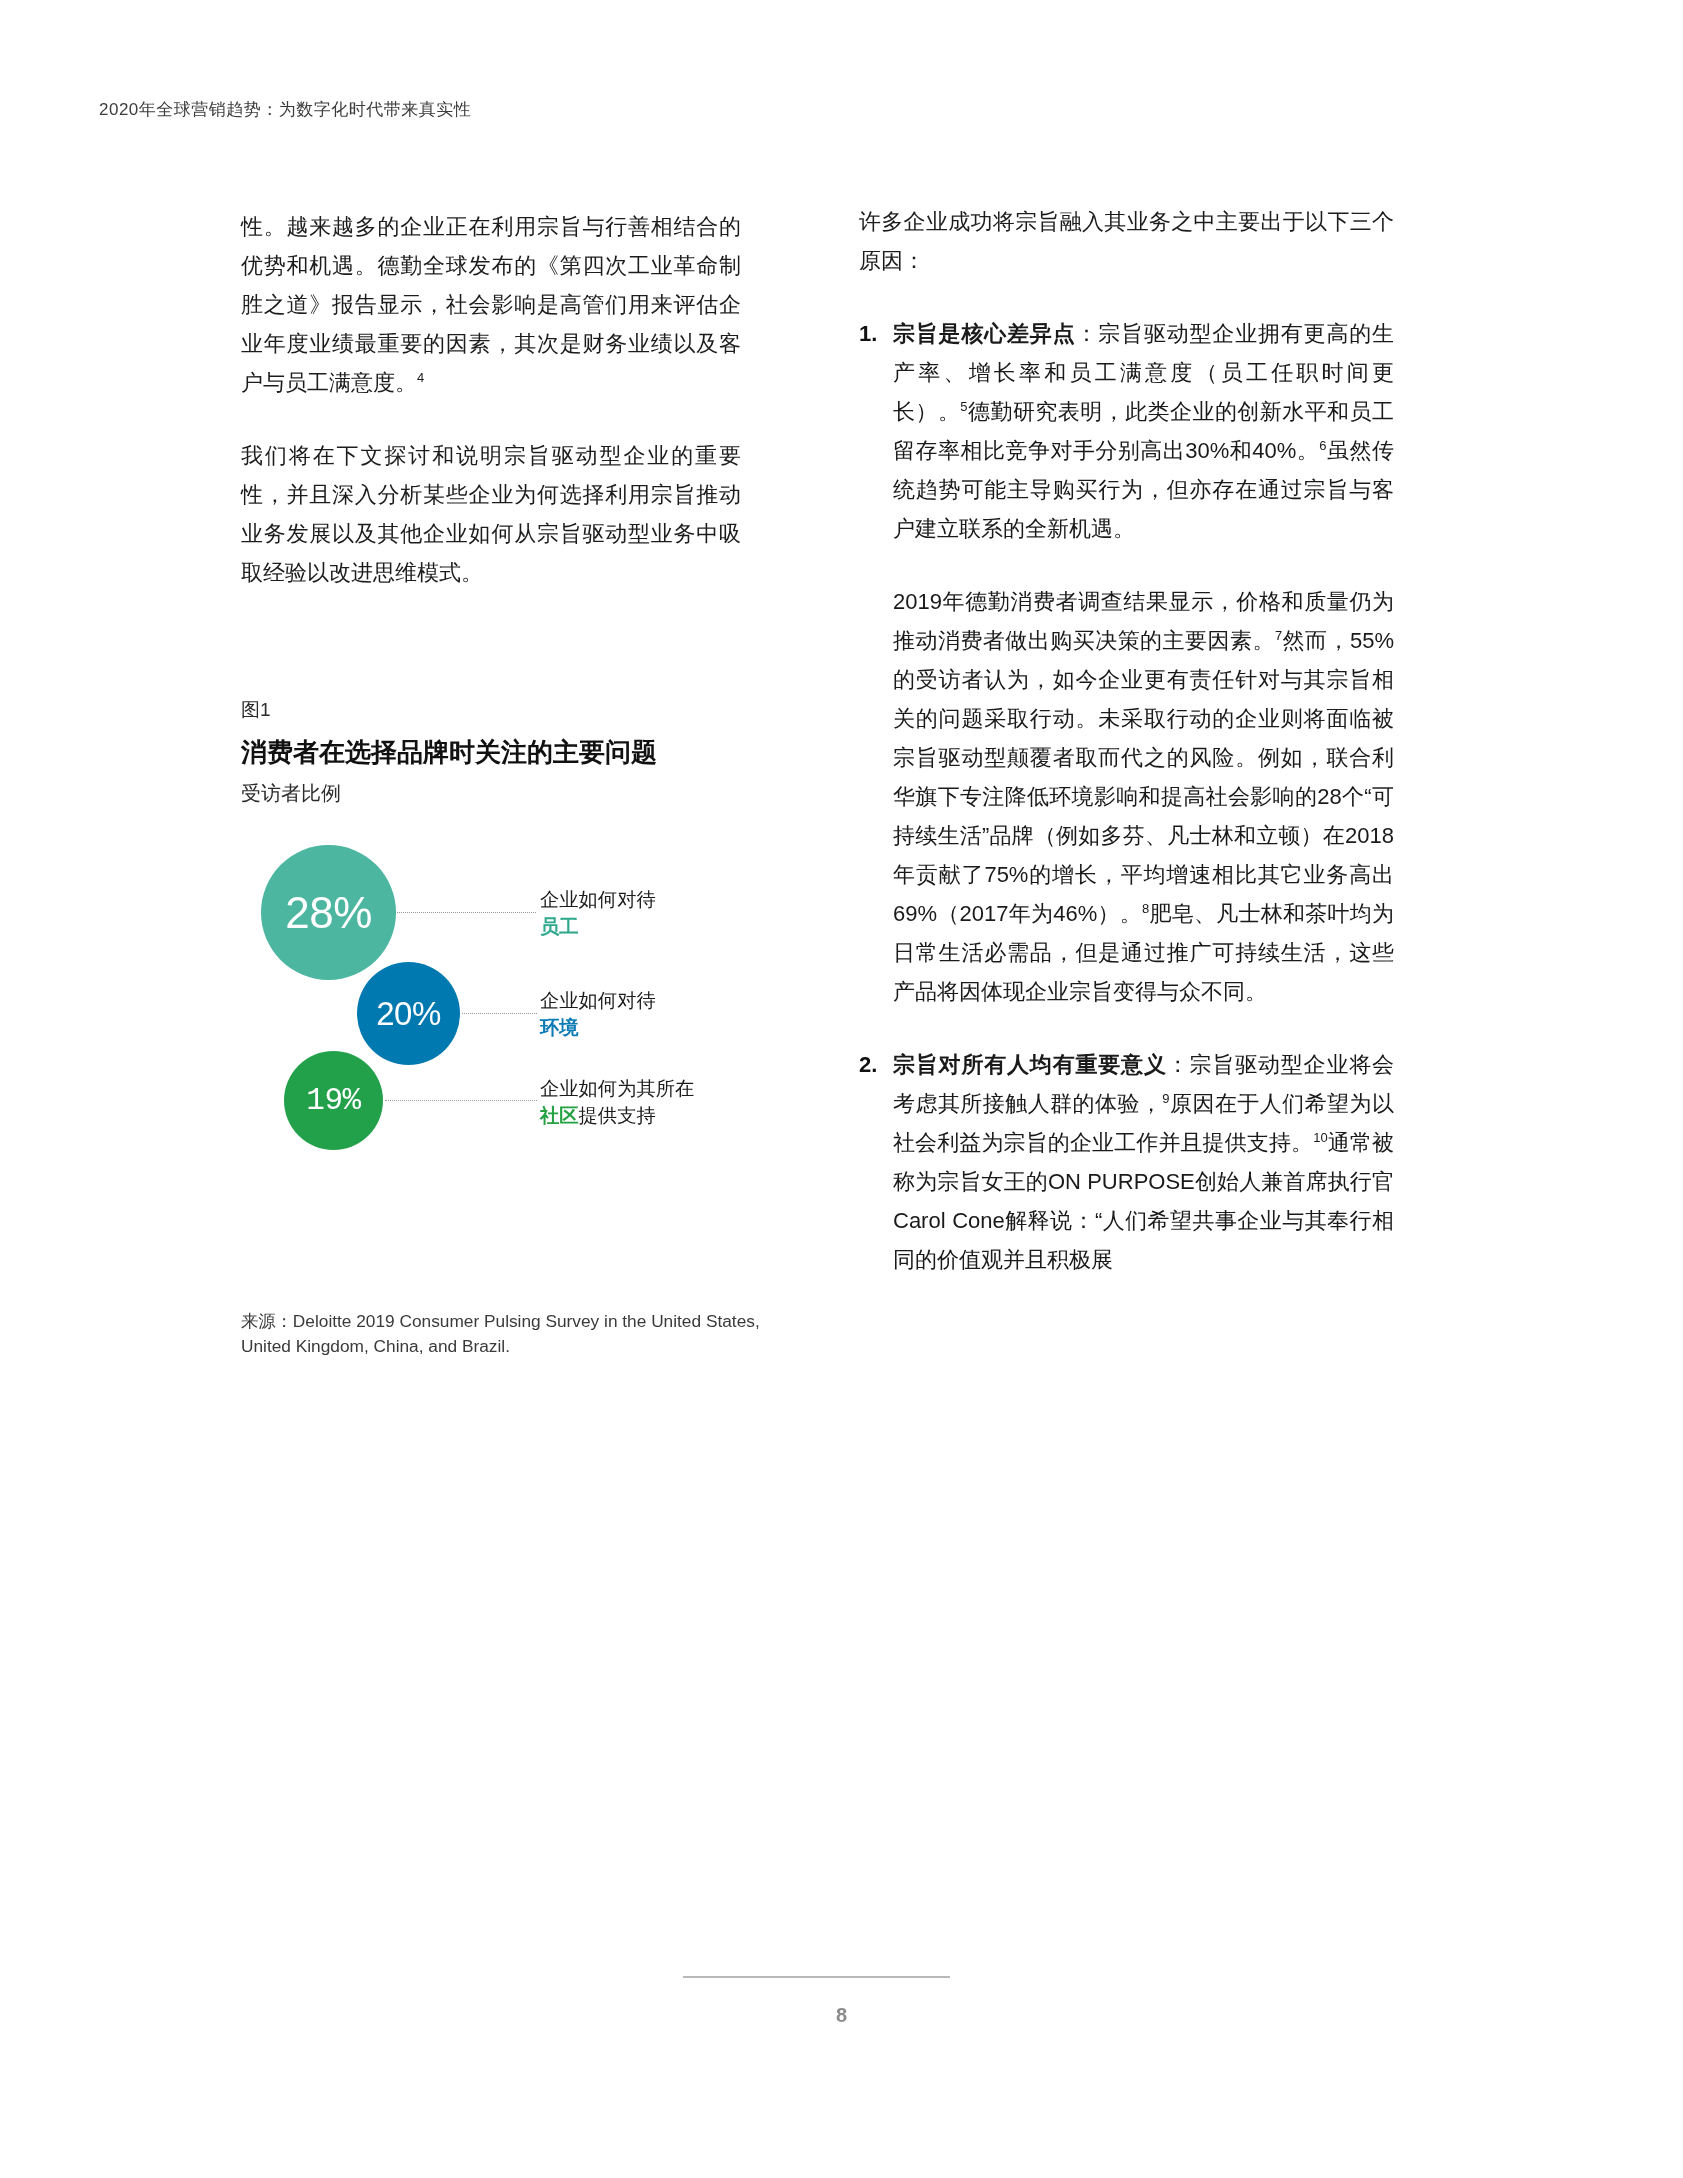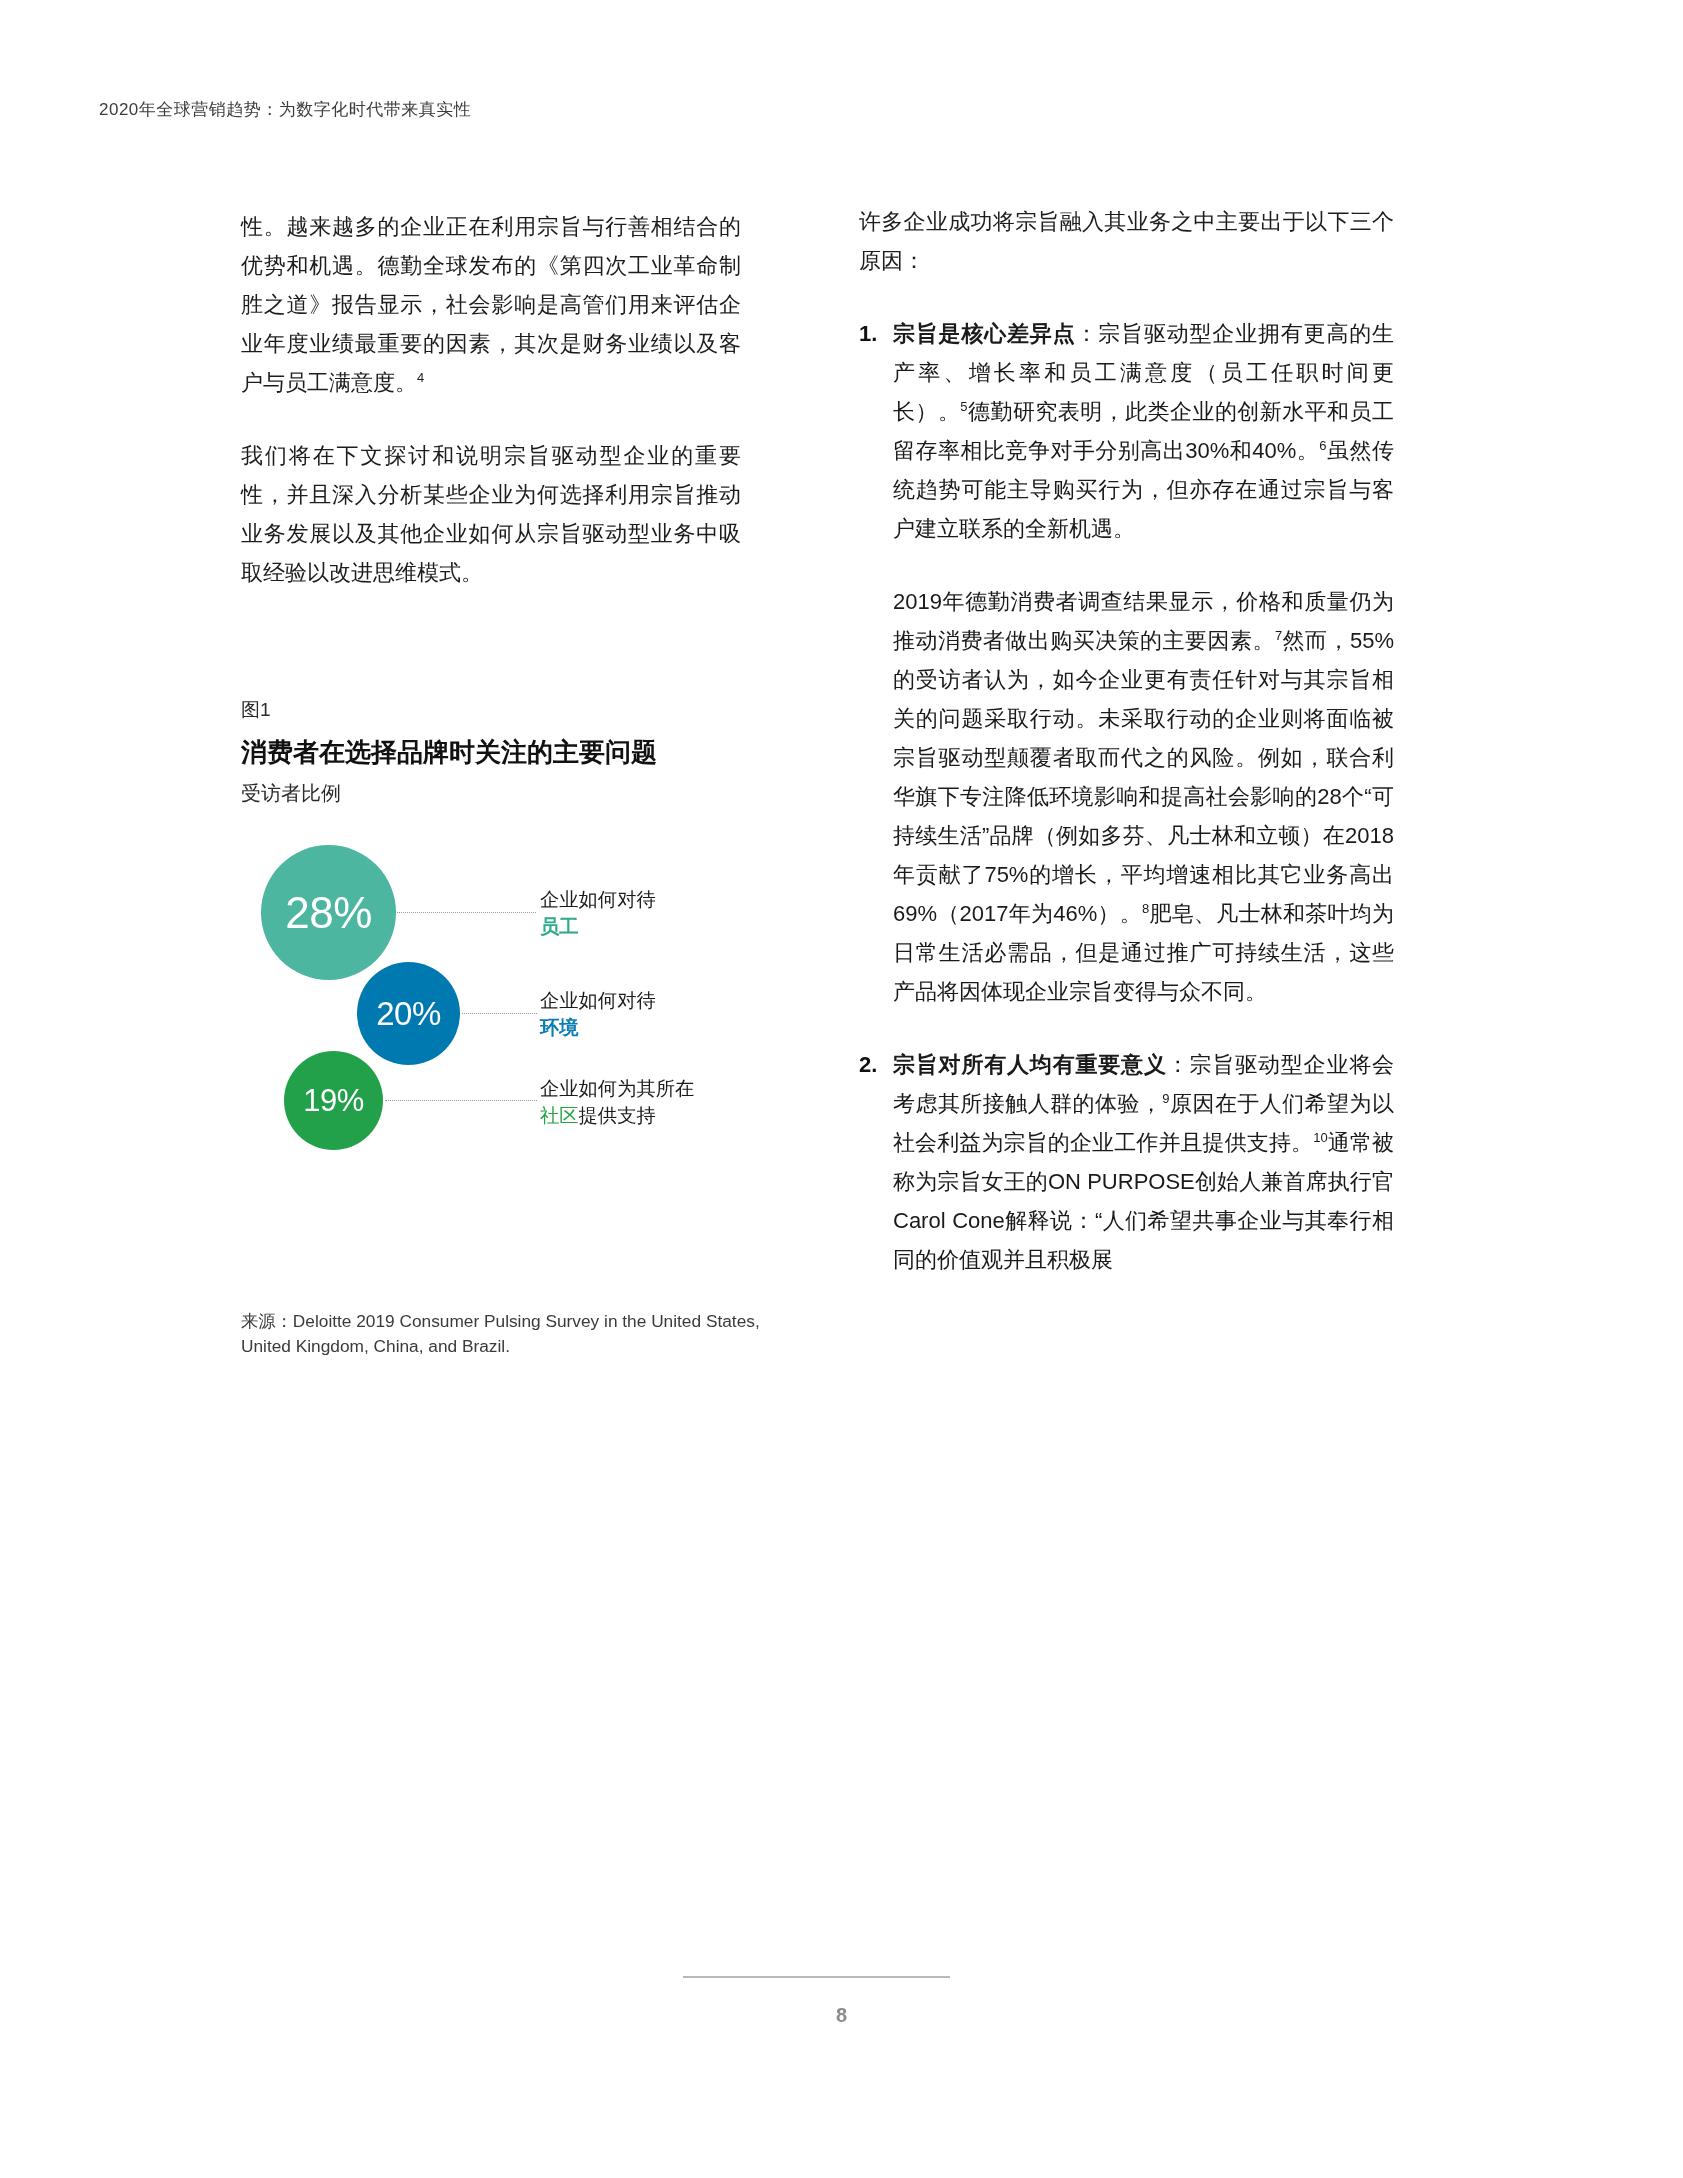--- a/index.html
+++ b/index.html
@@ -142,38 +142,38 @@
     align-items: center;
     justify-content: center;
     color: #ffffff;
   }
   .bubble span {
     font-size: 44px;
     font-weight: 300;
     letter-spacing: -0.5px;
   }
   .bubble.b2 span { font-size: 33px; }
-  .bubble.b3 span { font-size: 31px; }
+  .bubble.b3 span { font-size: 31px; font-family: Liberation Mono, monospace; }
 
   .leader {
     position: absolute;
     border-top: 1.5px dotted #9a9a9a;
     height: 0;
   }
 
   .bub-label {
     position: absolute;
     font-size: 19.3px;
     line-height: 27px;
     color: #1c1c1c;
     width: 218px;
   }
   .hl-teal { color: #2fa88e; font-weight: bold; }
   .hl-blue { color: #0b7bb5; font-weight: bold; text-align: center; }
-  .hl-green { color: #25a244; font-weight: normal; }
+  .hl-green { color: #25a244; font-weight: bold; }
 
   .source {
     position: absolute;
     left: 241px;
     top: 1305px;
     width: 525px;
     font-size: 17.3px;
     line-height: 25px;
     color: #3a3a3a;
   }

